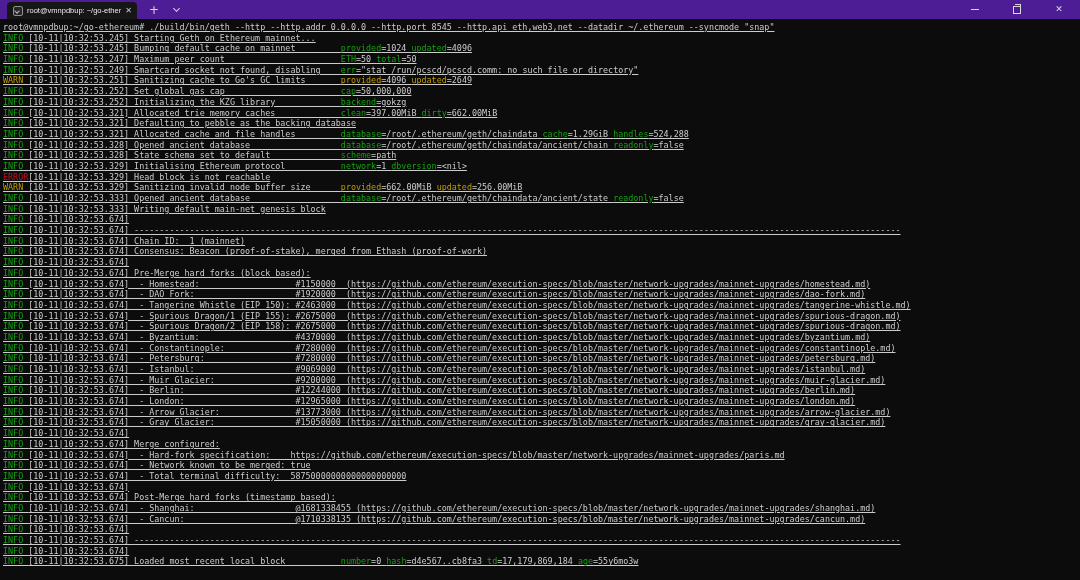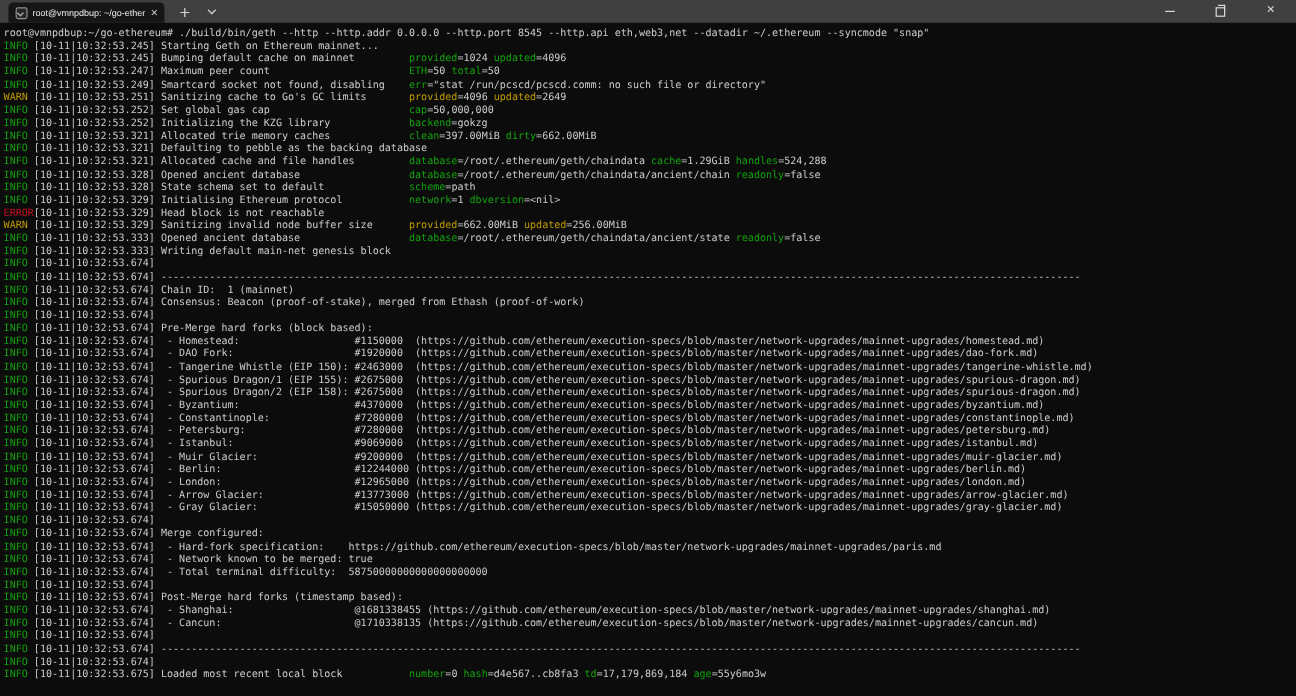--- a/index.html
+++ b/index.html
@@ -1,32 +1,32 @@
 <!DOCTYPE html>
 <html><head>
 <meta charset="utf-8">
 <style>
   html,body{margin:0;padding:0;}
   body{width:1080px;height:580px;background:#0c0c0c;overflow:hidden;}
-  .titlebar{height:19px;background:#404040;display:flex;align-items:center;position:relative;}
+  .titlebar{height:19px;background:#4c1d95;display:flex;align-items:center;position:relative;}
   .tab{align-self:flex-end;height:17px;width:130px;margin-left:7px;background:#161616;border-radius:4px 4px 0 0;display:flex;align-items:center;padding:0 5px 0 6px;box-sizing:border-box;font-family:"Liberation Sans",sans-serif;font-size:7.5px;color:#ececec;}
   .tab-icon{width:8px;height:8px;border:1px solid #8f8f8f;border-radius:2px;margin-right:4px;flex:none;background:#262626;position:relative;}
   .tab-icon::after{content:"";position:absolute;left:1px;top:2px;width:3px;height:3px;border-left:1px solid #bbb;border-bottom:1px solid #bbb;transform:rotate(-45deg);}
   .tab-title{flex:1;white-space:nowrap;overflow:hidden;}
   .tab-close{color:#c9c9c9;font-size:8px;line-height:8px;padding-left:4px;font-family:"DejaVu Sans",sans-serif;}
   .newtab{color:#d4d4d4;font-size:12px;font-family:"DejaVu Sans",sans-serif;margin-left:12px;line-height:12px;}
   .tabdrop{margin-left:8px;width:18px;display:flex;justify-content:center;}
   .chev{width:4px;height:4px;border-right:1px solid #d4d4d4;border-bottom:1px solid #d4d4d4;transform:rotate(45deg);margin-top:-2px;}
   .spacer{flex:1;}
   .wc{width:42px;height:19px;display:flex;align-items:center;justify-content:center;color:#d9d9d9;}
   .min-glyph{width:8px;height:1px;background:#d9d9d9;display:block;}
   .restore-glyph{width:6px;height:6px;border:1px solid #d9d9d9;position:relative;display:block;}
   .restore-glyph::before{content:"";position:absolute;left:1px;top:-3px;width:5px;height:5px;border-top:1px solid #d9d9d9;border-right:1px solid #d9d9d9;}
   .close-glyph{font-size:9px;line-height:9px;font-family:"DejaVu Sans",sans-serif;}
-  .screen{padding:3px 0 0 3px;font-family:"DejaVu Sans Mono","Liberation Mono",monospace;font-size:8.4px;line-height:10.7px;white-space:pre;color:#cccccc;}
+  .screen{padding:3px 0 0 3px;font-family:"DejaVu Sans Mono","Liberation Mono",monospace;font-size:8.4px;line-height:10.7px;white-space:pre;color:#cccccc;text-decoration:underline;}
   .term-line{height:10.7px;}
   .c-g{color:#13a10e;}
   .c-y{color:#c19c00;margin-top:20px;}
   .c-r{color:#c50f1f;}
   .c-w{color:#cccccc;}
 </style>
 </head>
 <body>
 
 <div class="window">

